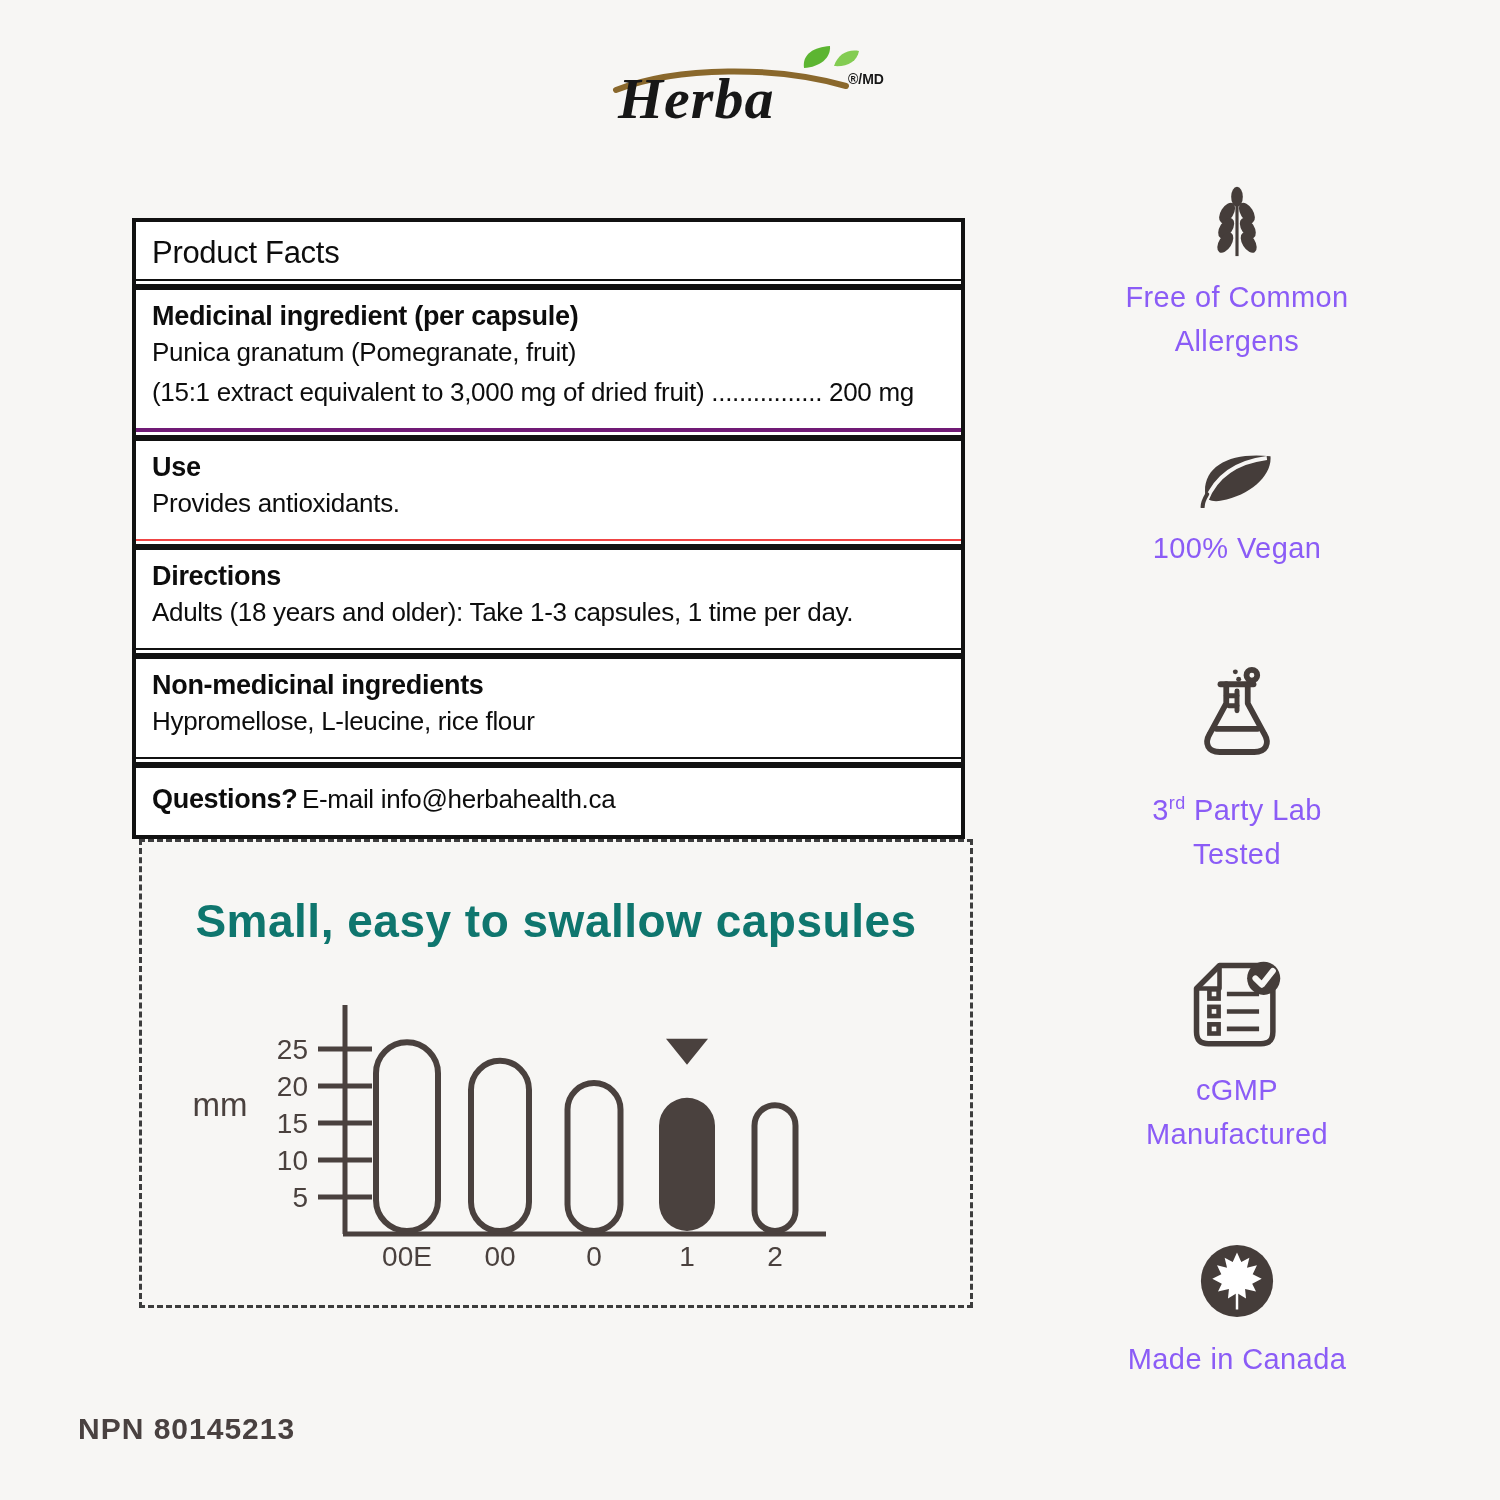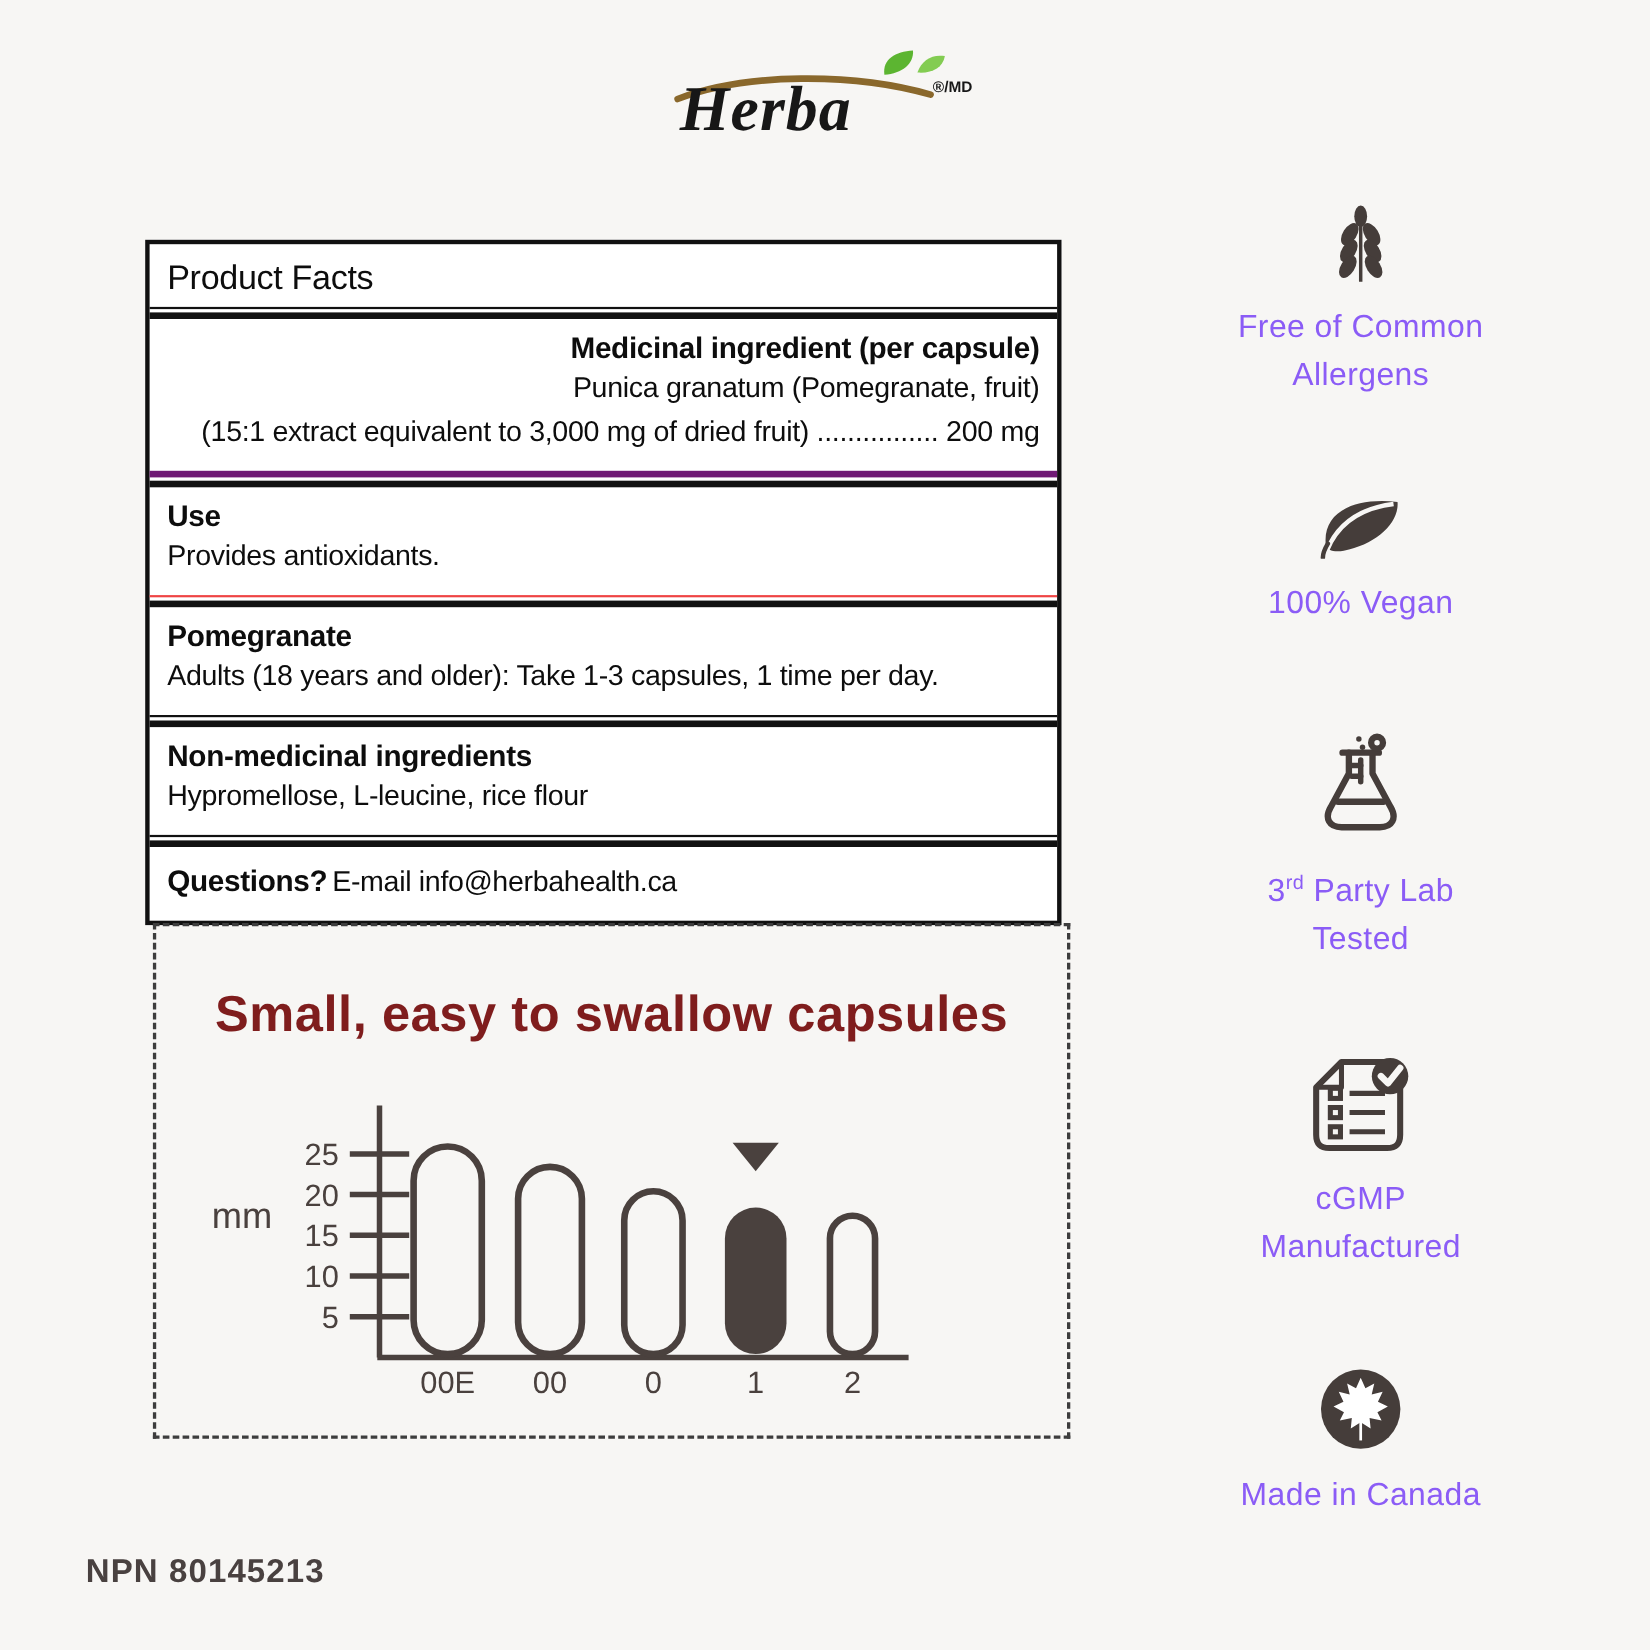--- a/index.html
+++ b/index.html
@@ -23,21 +23,21 @@
   .pf-b{font-size:26px;line-height:40px;white-space:pre-line;letter-spacing:-.3px;}
   .pf-inline .pf-h{display:inline;}
   .pf-inline .pf-b{display:inline;}
   
   .capsule-box{
     position:absolute;left:139px;top:839px;width:834px;height:469px;box-sizing:border-box;
     border:3px dashed #3d3d3d;
   }
   .capsule-title{
     position:absolute;left:0;top:52px;width:100%;text-align:center;
-    font-size:46px;font-weight:800;letter-spacing:.5px;color:#7f1d1d;
+    font-size:46px;font-weight:800;letter-spacing:.5px;color:#0f766e;
   }
   .capsule-chart{position:absolute;left:0;top:0;width:828px;height:463px;}
   .capsule-chart text{font-family:"Liberation Sans",sans-serif;fill:#4a413e;}
   
   .feature{position:absolute;left:1087px;width:300px;text-align:center;}
   .feature .icon{display:flex;justify-content:center;align-items:flex-end;}
   .feature .label{
     width:262px;margin:18px auto 0 auto;font-size:29px;line-height:44px;
     letter-spacing:.4px;color:#8b5cf6;
   }
@@ -57,33 +57,33 @@
     <path d="M8,46 C70,22 168,22 238,42" fill="none" stroke="#8a682c" stroke-width="6" stroke-linecap="round"></path>
     <path d="M196,24 C194,10 206,3 222,2 C223,14 212,23 196,24 Z" fill="#5cb531"></path>
     <path d="M226,22 C230,10 240,5 251,7 C249,18 239,23 226,22 Z" fill="#83cc52"></path>
     <text class="brand" x="10" y="74" font-size="58" letter-spacing="1">Herba</text>
     <text class="marks" x="240" y="40" font-size="14">®/MD</text>
   </svg>
 
   <div class="pf-box">
     <div class="pf-title pf-sep" style="border-top:none;border-bottom:2px solid #111;">Product Facts</div>
 
-    <div class="pf-section" style="border-bottom:6px solid #701a75;text-align:right;">
+    <div class="pf-section" style="border-bottom:4px solid #701a75;">
       <div class="pf-h">Medicinal ingredient (per capsule)</div>
       <div class="pf-b">Punica granatum (Pomegranate, fruit)
 (15:1 extract equivalent to 3,000 mg of dried fruit) ................ 200 mg</div>
     </div>
 
     <div class="pf-section" style="border-bottom:2px solid #ef4444;">
       <div class="pf-h">Use</div>
       <div class="pf-b">Provides antioxidants.</div>
     </div>
 
     <div class="pf-section" style="border-bottom:2px solid #111;">
-      <div class="pf-h">Pomegranate</div>
+      <div class="pf-h">Directions</div>
       <div class="pf-b">Adults (18 years and older): Take 1-3 capsules, 1 time per day.</div>
     </div>
 
     <div class="pf-section" style="border-bottom:2px solid #111;">
       <div class="pf-h">Non-medicinal ingredients</div>
       <div class="pf-b">Hypromellose, L-leucine, rice flour</div>
     </div>
 
     <div class="pf-section pf-inline">
       <span class="pf-h">Questions?</span>

